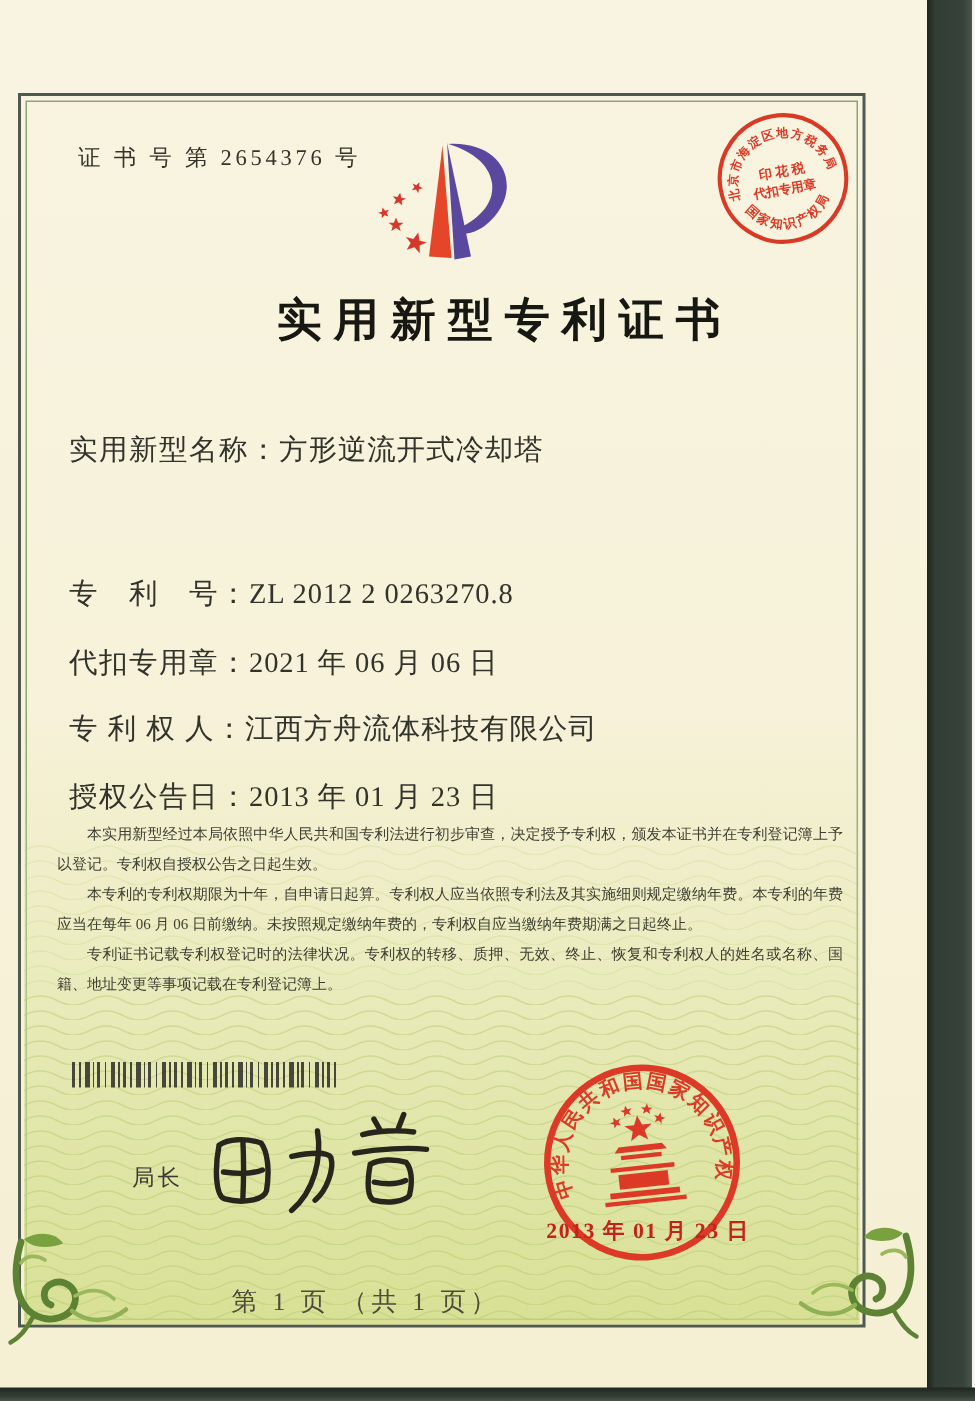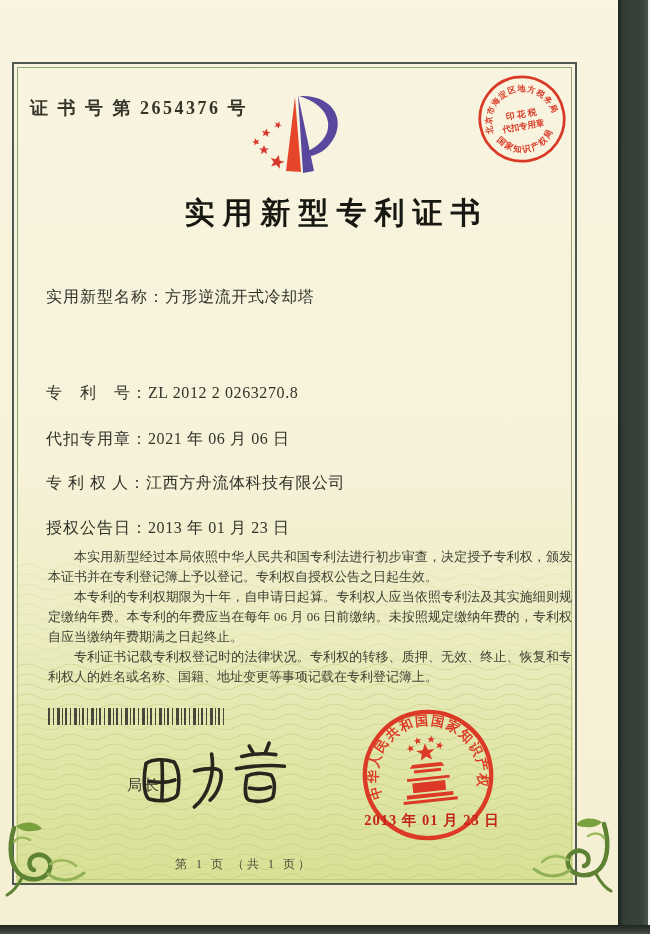--- a/index.html
+++ b/index.html
@@ -14,41 +14,41 @@
   .band-bottom{position:absolute;left:0;top:925px;width:650px;height:9px;
                background:linear-gradient(180deg,#20261f 0,#333c34 60%,#4a5349 100%);}
   .frame-outer{position:absolute;left:12px;top:62px;width:565px;height:823px;
                border:2px solid #4e5950;box-sizing:border-box;}
   .frame-inner{position:absolute;left:17px;top:67px;width:555px;height:813px;
                border:1px solid #8fa473;box-sizing:border-box;}
   .tint{position:absolute;left:16px;top:470px;width:557px;height:413px;
         background:linear-gradient(180deg,rgba(222,229,162,0) 0%,rgba(222,229,162,.40) 38%,
                    rgba(212,223,140,.62) 70%,rgba(208,220,132,.78) 100%);}
   .waves{position:absolute;left:16px;top:500px;}
-  .cert-no{position:absolute;left:30px;top:96px;font-size:18px;letter-spacing:2.5px;color:#343429;font-weight:bold;}
+  .cert-no{position:absolute;left:52px;top:96px;font-size:15px;letter-spacing:2.5px;color:#343429;}
   .logo{position:absolute;left:242px;top:92px;}
   .title{position:absolute;left:12px;top:193px;width:641px;text-align:center;
          font-size:30px;font-weight:700;letter-spacing:8px;text-indent:8px;color:#181813;}
-  .field{position:absolute;left:46px;font-size:16px;color:#32332a;letter-spacing:1px;white-space:nowrap;}
+  .field{position:absolute;left:46px;font-size:19px;color:#32332a;letter-spacing:1px;white-space:nowrap;}
   .field .val{letter-spacing:.6px;}
-  .body-text{position:absolute;left:48px;top:547px;width:524px;font-size:13px;
+  .body-text{position:absolute;left:38px;top:547px;width:524px;font-size:10px;
              line-height:20px;color:#3e3f32;text-align:justify;}
   .body-text p{margin:0;text-indent:2em;}
   .barcode{position:absolute;left:48px;top:708px;width:178px;height:17px;opacity:.82;
     background:repeating-linear-gradient(90deg,#23251f 0 2px,transparent 2px 5px,
                #23251f 5px 6px,transparent 6px 9px,#23251f 9px 12px,transparent 12px 14px,
                #23251f 14px 15px,transparent 15px 17px);}
-  .director{position:absolute;left:88px;top:776px;font-size:15px;letter-spacing:2px;color:#3b3c30;margin-left:39px;}
+  .director{position:absolute;left:88px;top:776px;font-size:15px;letter-spacing:2px;color:#3b3c30;}
   .sig{position:absolute;left:125px;top:736px;transform:rotate(-3deg);}
   .tax-seal{position:absolute;left:478px;top:75px;transform:rotate(-10deg);}
   .office-seal{position:absolute;left:360px;top:707px;transform:rotate(-6deg);}
   .seal-date{position:absolute;left:362px;top:811px;width:140px;text-align:center;z-index:6;
              font-size:14.5px;font-weight:700;color:#c3231a;letter-spacing:1px;white-space:nowrap;}
   .footer{position:absolute;left:12px;top:856px;width:464px;text-align:center;
-          font-size:12px;letter-spacing:3px;color:#4c4d39;}
+          font-size:17px;letter-spacing:3px;color:#4c4d39;}
   .flourish{position:absolute;}
   .fl-bl{left:4px;top:820px;}
   .fl-br{left:528px;top:816px;transform:scaleX(-1);}
   svg{display:block;overflow:visible;}
 </style>
 </head>
 <body>
 
 <div class="scan">
   <div class="paper">

